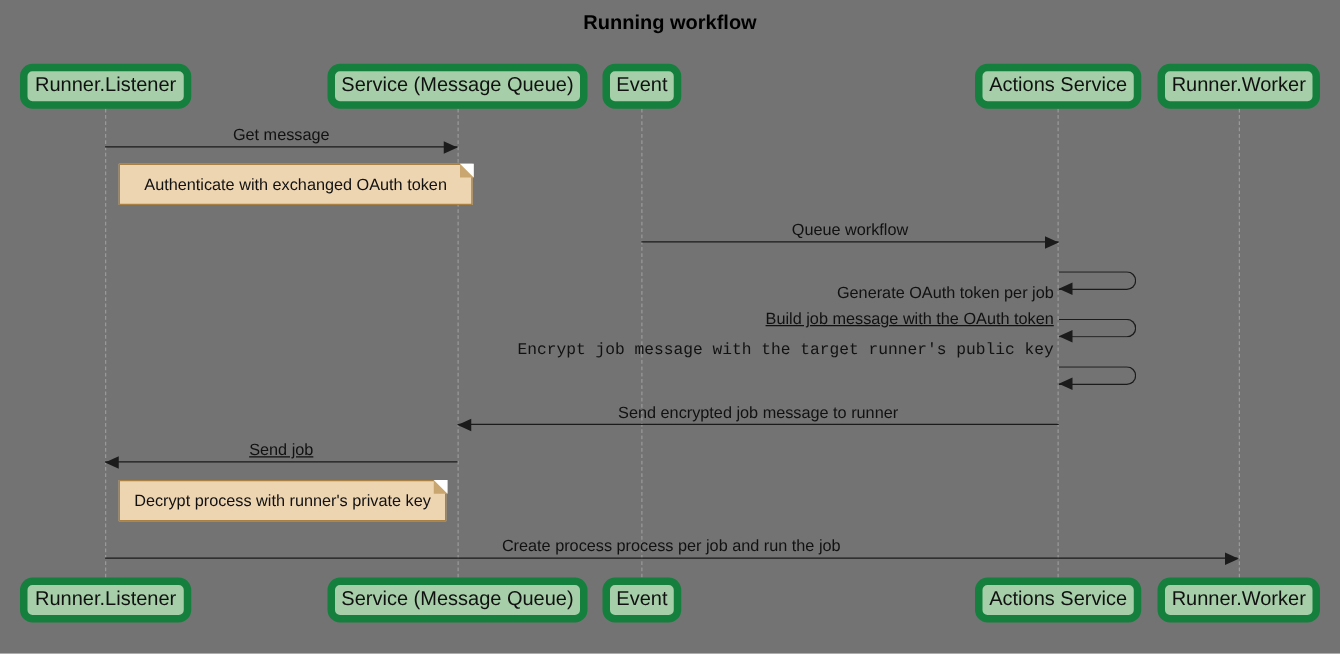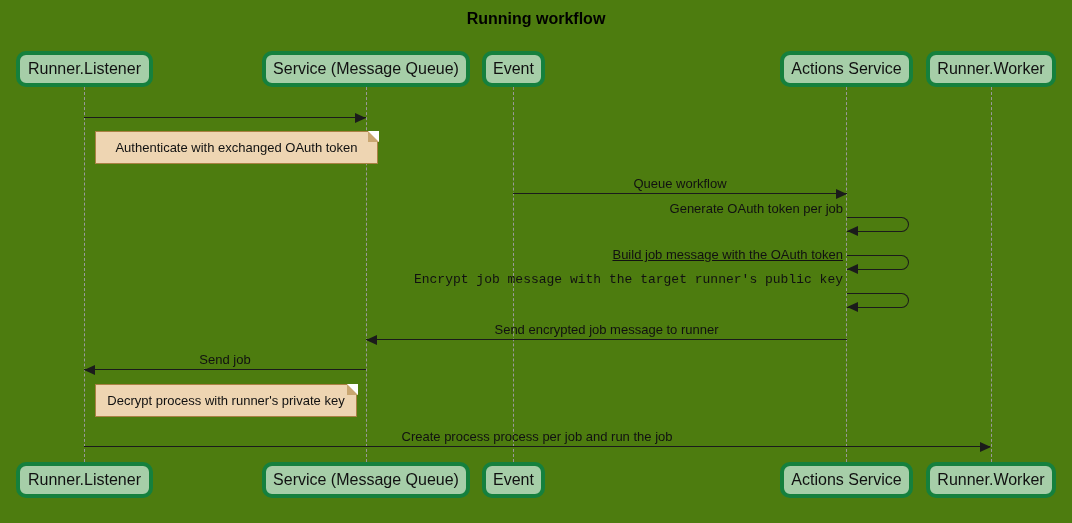--- a/index.html
+++ b/index.html
@@ -1,31 +1,31 @@
 <!DOCTYPE html>
 <html><head>
 <meta charset="utf-8">
 <style>
   html,body{margin:0;padding:0;background:#ffffff;}
   .stage{
     position:relative;
     width:1072px;height:523px;
-    background:#4d7c0f;
+    background:#737373;
     font-family:"Liberation Sans", sans-serif;
     color:#1b1b1b;
     overflow:hidden;
   }
   .title{
     position:absolute;left:0;top:10px;width:1072px;
     text-align:center;font-size:16px;font-weight:bold;color:#000;
   }
   .actor{
     position:absolute;height:36px;
     background:#a6cea8;
-    border:4px solid #15803d;
+    border:6px solid #15803d;
     border-radius:10px;
     display:flex;align-items:center;justify-content:center;
     font-size:16px;color:#111;
     box-sizing:border-box;
     white-space:nowrap;
   }
   .lifeline{
     position:absolute;top:87px;height:375px;width:0;
     border-left:1px dashed #999999;
   }
@@ -88,46 +88,47 @@
   <div class="lifeline" style="left:513px;"></div>
   <div class="lifeline" style="left:846px;"></div>
   <div class="lifeline" style="left:991px;"></div>
 
   <div class="actor" style="left:16px;top:51px;width:137px;">Runner.Listener</div>
   <div class="actor" style="left:262px;top:51px;width:208px;">Service (Message Queue)</div>
   <div class="actor" style="left:482px;top:51px;width:63px;">Event</div>
   <div class="actor" style="left:780px;top:51px;width:133px;">Actions Service</div>
   <div class="actor" style="left:926px;top:51px;width:130px;">Runner.Worker</div>
 
+  <div class="msg-label" style="left:84px;top:100px;width:282px;">Get message</div>
   <div class="msg-line" style="left:84px;top:117px;width:282px;"></div>
   <div class="arrow-r" style="left:355px;top:113px;"></div>
 
   <div class="note" style="left:95px;top:131px;width:283px;">Authenticate with exchanged OAuth token</div>
 
   <div class="msg-label" style="left:513px;top:176px;width:334px;">Queue workflow</div>
   <div class="msg-line" style="left:513px;top:193px;width:334px;"></div>
   <div class="arrow-r" style="left:836px;top:189px;"></div>
 
-  <div class="loop-label" style="left:360px;top:201px;right:229px;">Generate OAuth token per job</div>
+  <div class="loop-label" style="left:360px;top:226px;right:229px;">Generate OAuth token per job</div>
   <div class="loop" style="left:847px;top:217px;"></div>
   <div class="arrow-l" style="left:847px;top:226px;"></div>
 
   <div class="loop-label" style="left:360px;top:247px;right:229px;text-decoration:underline;">Build job message with the OAuth token</div>
   <div class="loop" style="left:847px;top:255px;"></div>
   <div class="arrow-l" style="left:847px;top:264px;"></div>
 
   <div class="loop-label" style="left:360px;top:272px;right:229px;font-family:Liberation Mono, monospace;">Encrypt job message with the target runner's public key</div>
   <div class="loop" style="left:847px;top:293px;"></div>
   <div class="arrow-l" style="left:847px;top:302px;"></div>
 
   <div class="msg-label" style="left:366px;top:322px;width:481px;">Send encrypted job message to runner</div>
   <div class="msg-line" style="left:366px;top:339px;width:481px;"></div>
   <div class="arrow-l" style="left:366px;top:335px;"></div>
 
-  <div class="msg-label" style="left:84px;top:352px;width:282px;">Send job</div>
+  <div class="msg-label" style="left:84px;top:352px;width:282px;text-decoration:underline;">Send job</div>
   <div class="msg-line" style="left:84px;top:369px;width:282px;"></div>
   <div class="arrow-l" style="left:84px;top:365px;"></div>
 
   <div class="note" style="left:95px;top:384px;width:262px;">Decrypt process with runner's private key</div>
 
   <div class="msg-label" style="left:84px;top:429px;width:906px;">Create process process per job and run the job</div>
   <div class="msg-line" style="left:84px;top:446px;width:906px;"></div>
   <div class="arrow-r" style="left:980px;top:442px;"></div>
 
   <div class="actor" style="left:16px;top:462px;width:137px;">Runner.Listener</div>

